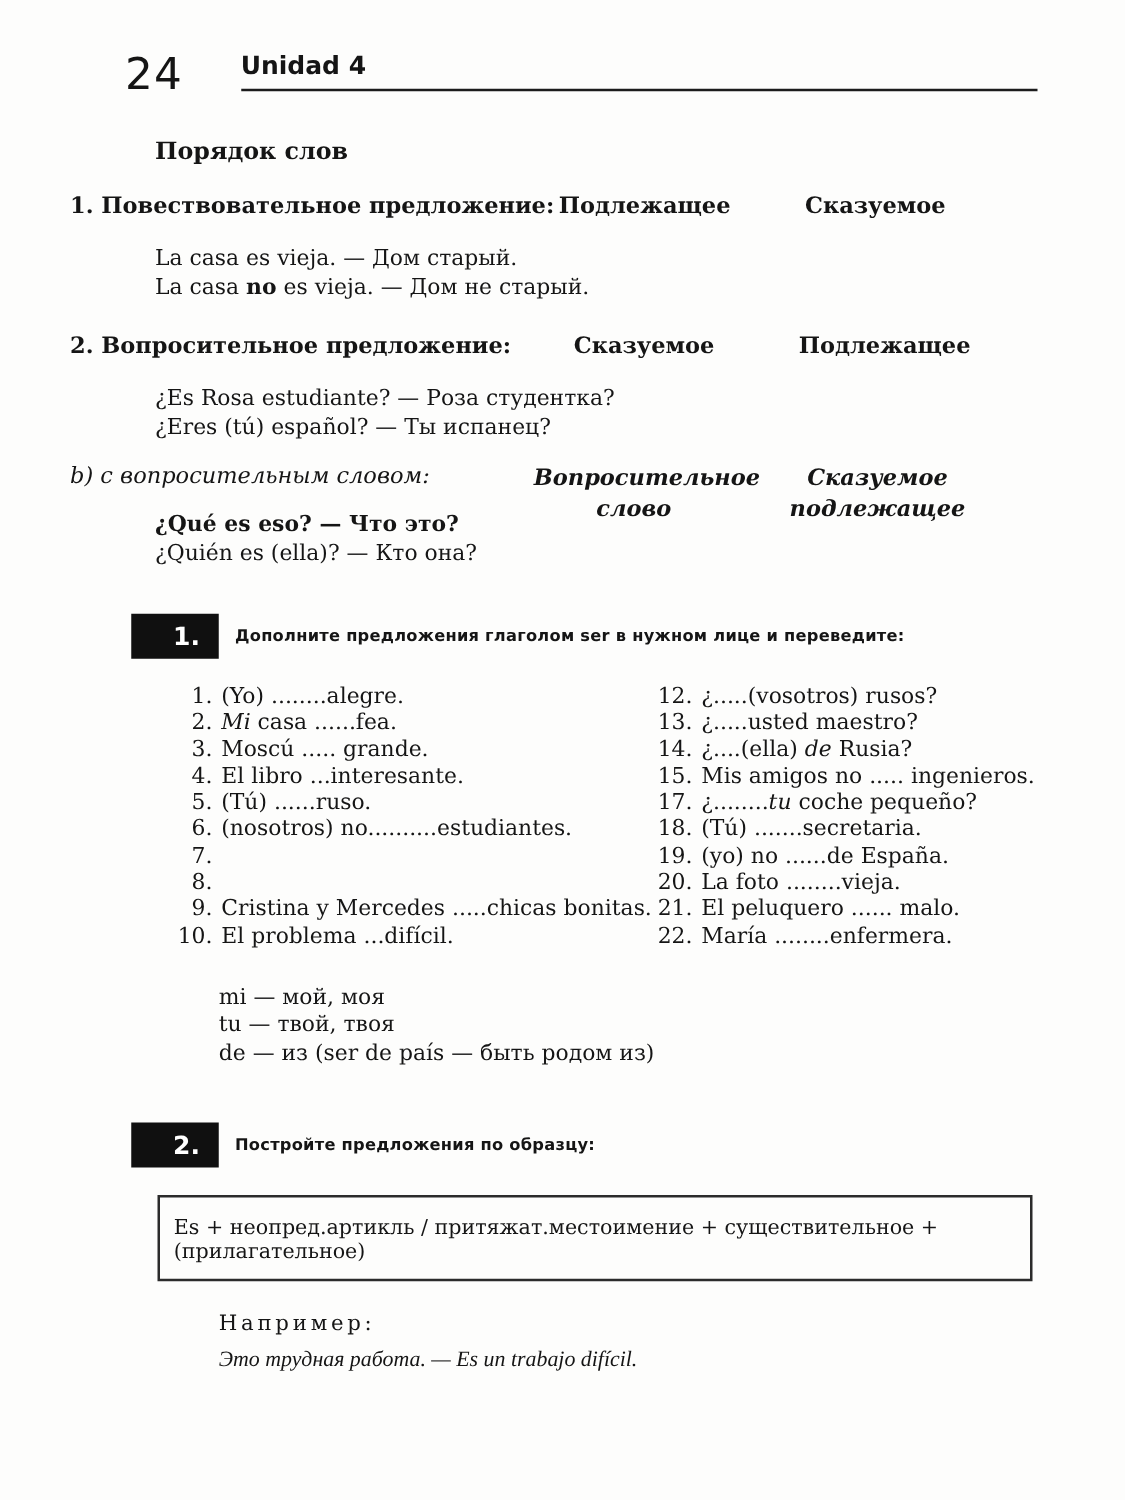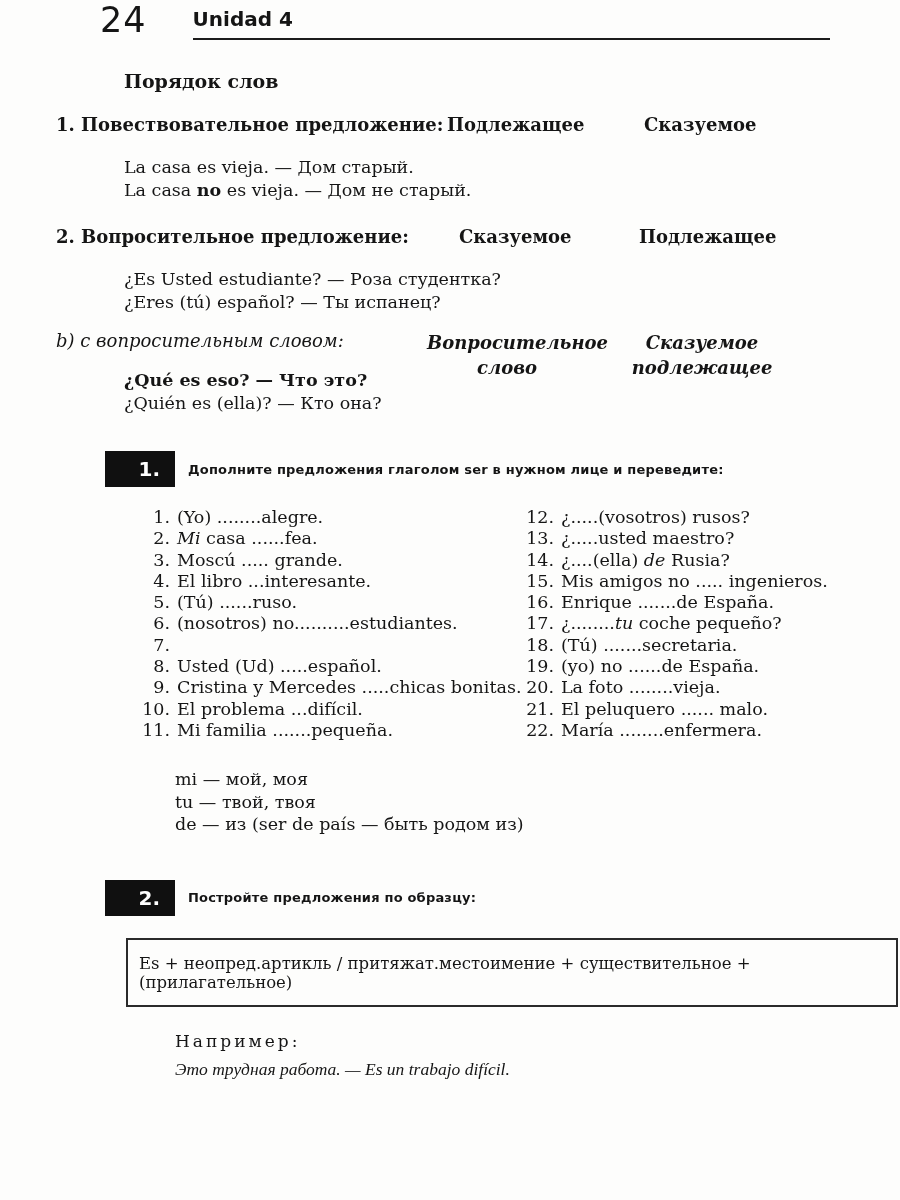--- a/index.html
+++ b/index.html
@@ -10,21 +10,21 @@
   }
   .page{
     position:relative;
     width:900px;height:1200px;
     margin:0 auto;
     background:#fdfdfc;
     color:#151515;
     overflow:hidden;
   }
   
-  .header{display:flex;align-items:flex-end;}
+  .header{display:flex;align-items:flex-start;padding-top:40px;}
   .pagenum{
     margin-left:100px;
     font-family:"DejaVu Sans", sans-serif;
     font-size:35px;line-height:40px;font-weight:500;
     letter-spacing:1px;
   }
   .unit-block{margin-left:46px;flex:1;margin-right:70px;}
   .unit-title{
     font-family:"DejaVu Sans", sans-serif;
     font-size:20px;font-weight:bold;line-height:24px;
@@ -77,21 +77,21 @@
   .list-wrap{display:flex;margin:20px 0 0 138px;}
   .list-col{font-size:17.5px;line-height:21.3px;}
   .list-col-left{width:368px;flex-shrink:0;}
   .list-col-right{margin-left:16px;}
   .list-col .row{display:flex;}
   .list-col .num{width:32px;text-align:right;margin-right:7px;flex-shrink:0;}
   .list-col .row span{white-space:pre;}
   .glossary{margin:27px 0 0 175px;font-size:17.5px;line-height:22.5px;}
   
   .pattern-frame{
-    margin:22px 0 0 126px;width:772px;box-sizing:border-box;
+    margin:22px 0 0 126px;width:700px;box-sizing:border-box;
     border:2px solid #2b2b2b;
     padding:14px 11px 13px 11px;
     font-size:16.5px;
   }
   .example-label{
     margin:24px 0 0 175px;
     font-size:17px;letter-spacing:3px;
   }
   .example-line{
     margin:8px 0 0 175px;
@@ -123,21 +123,21 @@
       <div class="row"><span>La casa </span><span class="b">no</span><span> es vieja. — Дом не старый.</span></div>
     </div>
 
   <div class="gr-row s2-row">
     <span class="gr-title">2. Вопросительное предложение:</span>
     <span class="col-label c1">Сказуемое</span>
     <span class="col-label c2">Подлежащее</span>
   </div>
 
   <div class="examples">
-      <div class="row"><span>¿Es Usted estudiante? — Роза студентка?</span></div>
+      <div class="row"><span>¿Es Rosa estudiante? — Роза студентка?</span></div>
       <div class="row"><span>¿Eres (tú) español? — Ты испанец?</span></div>
     </div>
 
   <div class="gr-row sb-row">
     <span>b) с вопросительным словом:</span>
     <span class="col-label center2 c1">Вопросительное слово</span>
     <span class="col-label center2 c2">Сказуемое подлежащее</span>
   </div>
   <div class="examples" style="margin-top:18px;">
       <div class="row"><span class="b">¿Qué es eso? — Что это?</span></div>
@@ -174,33 +174,28 @@
         </div>
         <div class="row">
           <span class="num">6.</span>
           <span>(nosotros) no..........estudiantes.</span>
         </div>
         <div class="row">
           <span class="num">7.</span>
         </div>
         <div class="row">
           <span class="num">8.</span>
-          <span>Usted (Ud) .....español.</span>
         </div>
         <div class="row">
           <span class="num">9.</span>
           <span>Cristina y Mercedes .....chicas bonitas.</span>
         </div>
         <div class="row">
           <span class="num">10.</span>
           <span>El problema ...difícil.</span>
-        </div>
-        <div class="row">
-          <span class="num">11.</span>
-          <span>Mi familia .......pequeña.</span>
         </div>
       </div>
     <div class="list-col list-col-right">
         <div class="row">
           <span class="num">12.</span>
           <span>¿.....(vosotros) rusos?</span>
         </div>
         <div class="row">
           <span class="num">13.</span>
           <span>¿.....usted maestro?</span>
@@ -209,24 +204,20 @@
           <span class="num">14.</span>
           <span>¿....(ella) </span>
           <span class="i">de</span>
           <span> Rusia?</span>
         </div>
         <div class="row">
           <span class="num">15.</span>
           <span>Mis amigos no ..... ingenieros.</span>
         </div>
         <div class="row">
-          <span class="num">16.</span>
-          <span>Enrique .......de España.</span>
-        </div>
-        <div class="row">
           <span class="num">17.</span>
           <span>¿........</span>
           <span class="i">tu</span>
           <span> coche pequeño?</span>
         </div>
         <div class="row">
           <span class="num">18.</span>
           <span>(Tú) .......secretaria.</span>
         </div>
         <div class="row">

